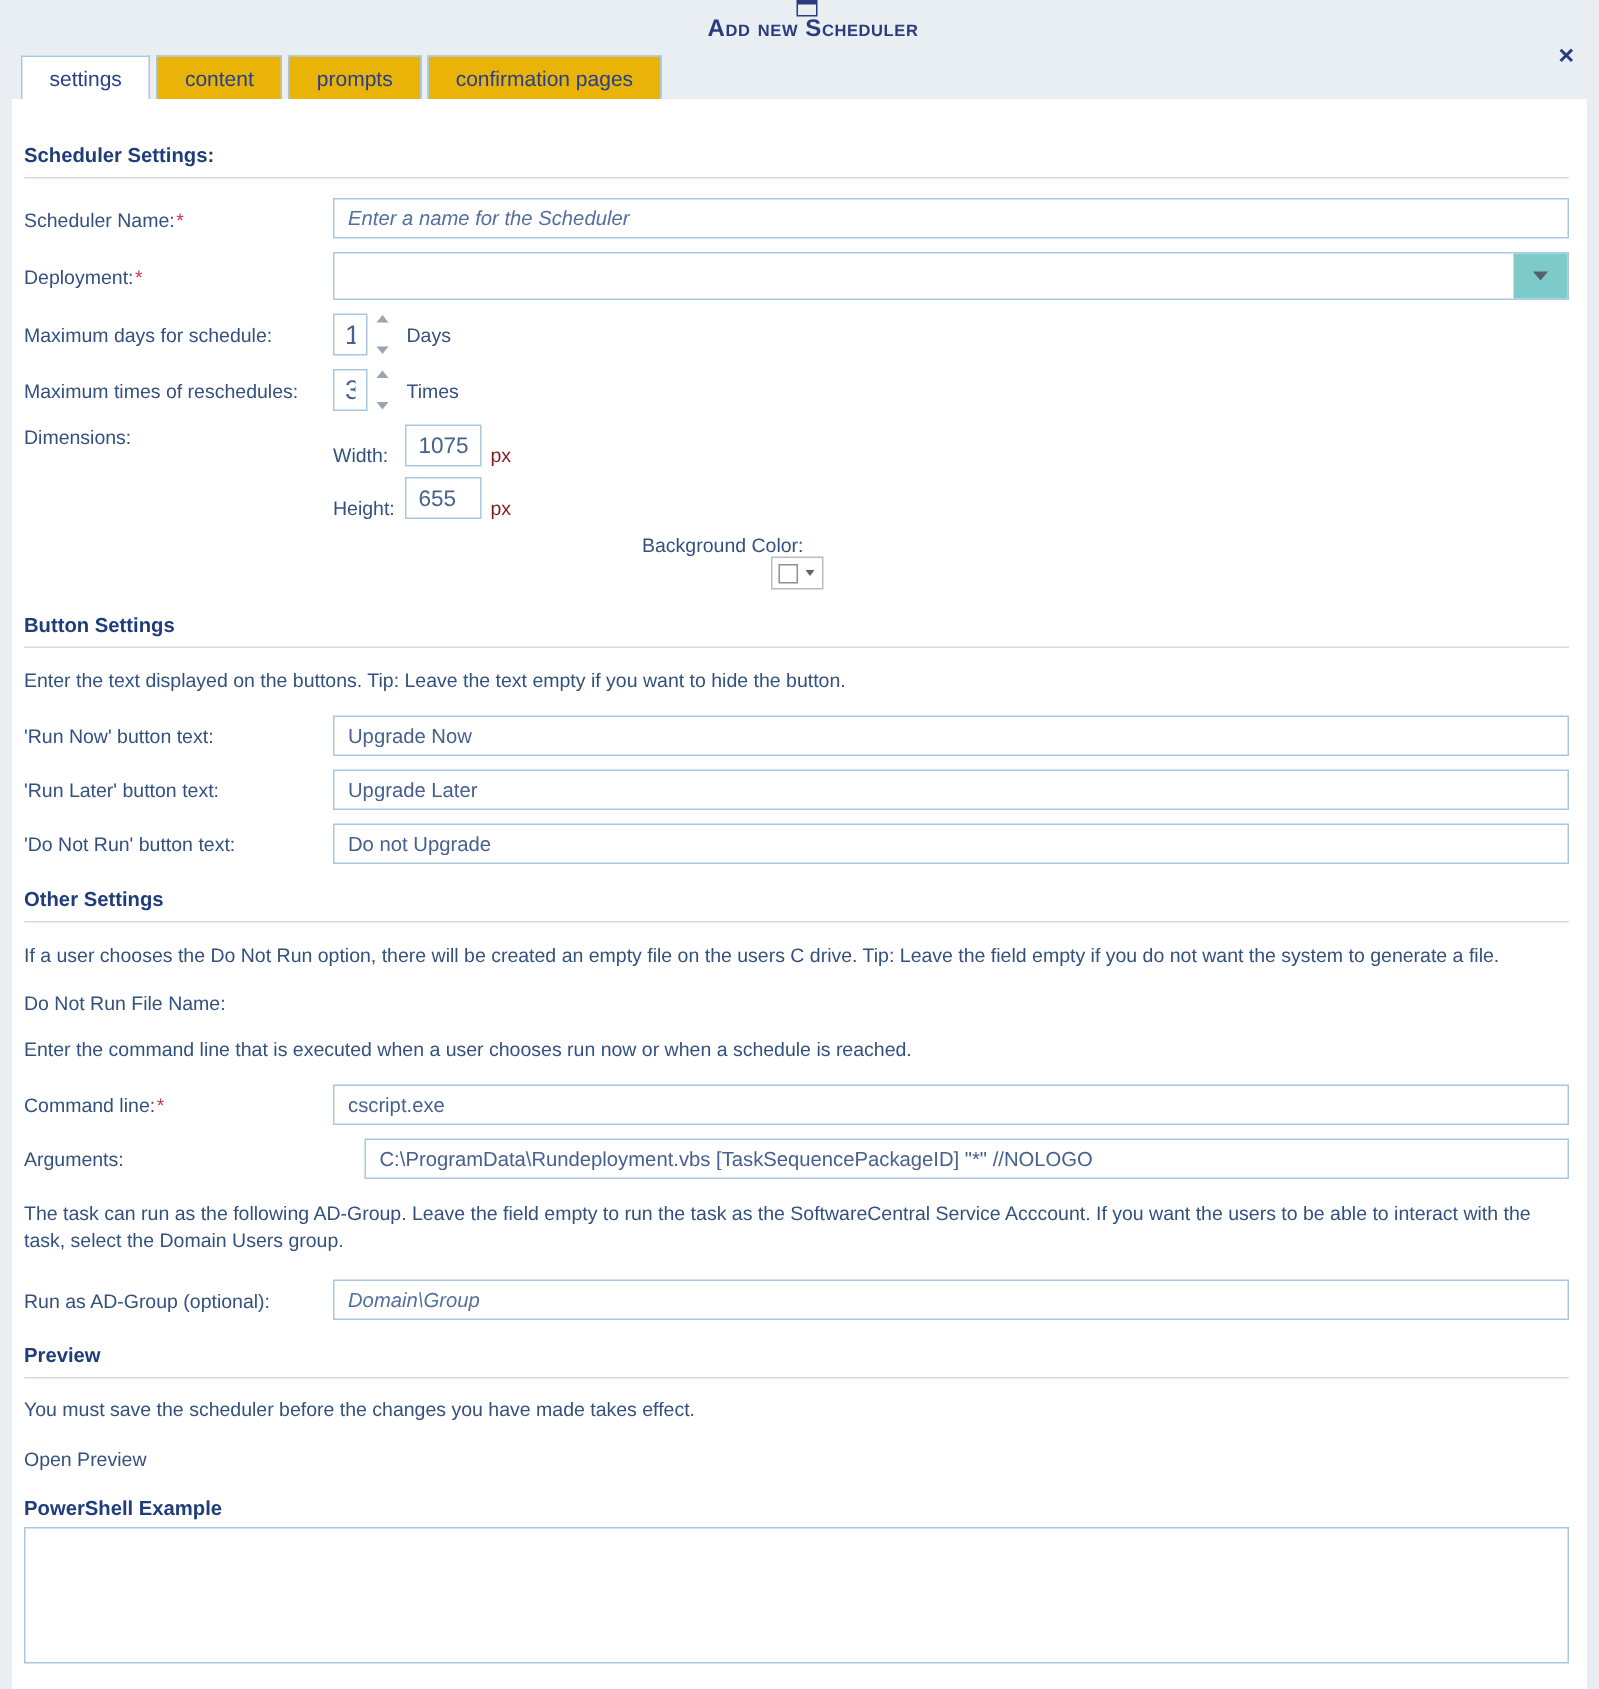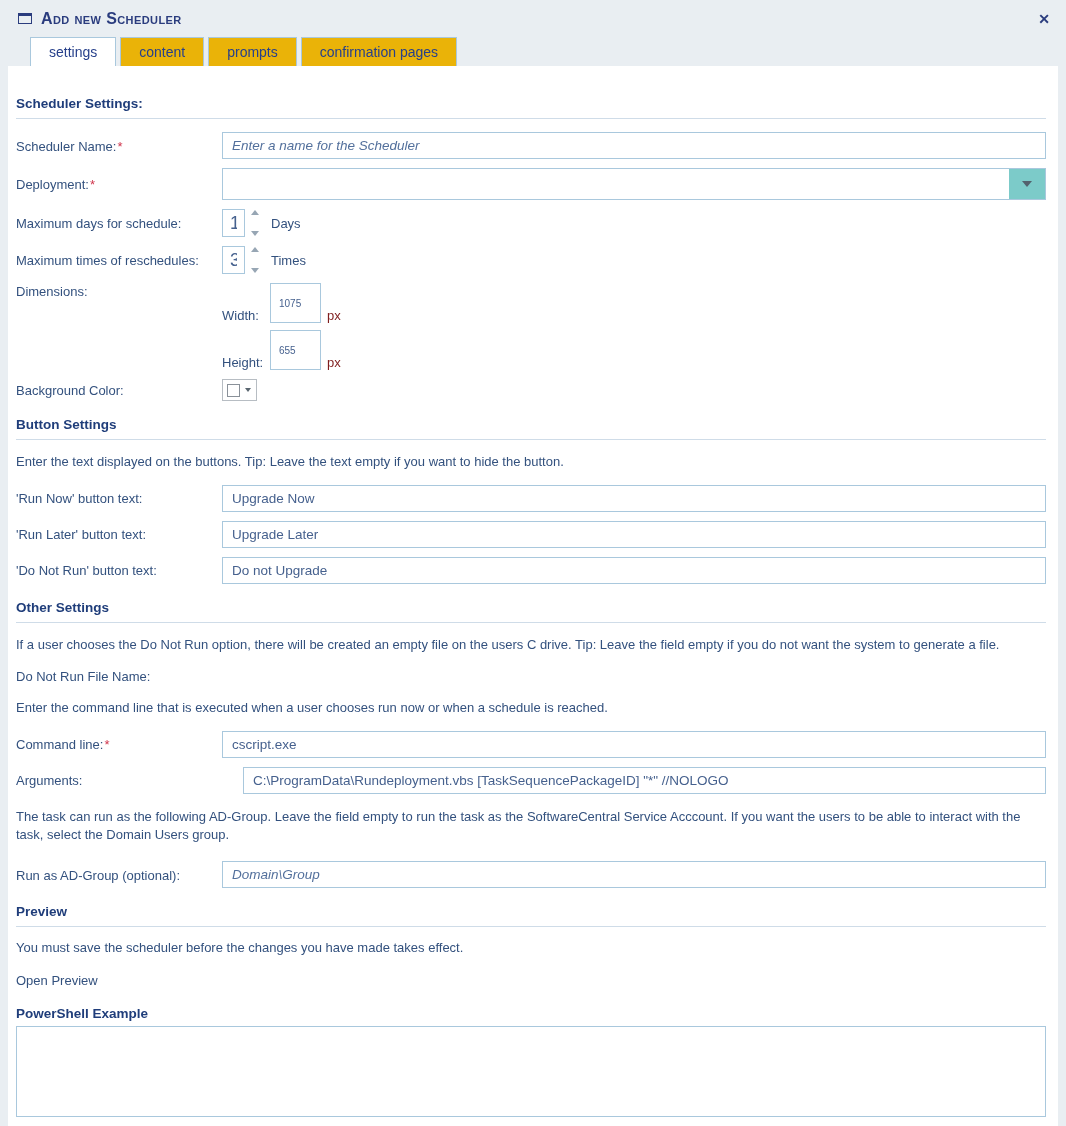--- a/index.html
+++ b/index.html
@@ -4,37 +4,37 @@
 <style>
   * { box-sizing: border-box; margin: 0; padding: 0; }
   html, body { width: 1066px; height: 1126px; overflow: hidden; }
   body {
     background: #e9eef2;
     font-family: "Liberation Sans", sans-serif;
     color: #33517e;
   }
 
   
-  .titlebar { display: flex; align-items: center; height: 37px; padding-left: 18px; }
+  .titlebar { display: flex; align-items: center; height: 37px; padding-left: 18px; flex-direction: column; }
   .win-icon {
     width: 14px; height: 11px;
     border: 1px solid #2a3c7e; border-top: 3px solid #2a3c7e;
     margin-right: 9px; flex: none;
   }
   .title {
     font-size: 16px; font-weight: 700; color: #2a3c7e;
     font-variant: small-caps; letter-spacing: 0.4px;
   }
   .close-x {
     margin-left: auto; margin-right: 16px;
     color: #2a3c7e; font-weight: 700; font-size: 14px; cursor: pointer;
   }
 
   
-  .tabs { display: flex; gap: 4px; padding-left: 30px; height: 29px; align-items: flex-end; }
+  .tabs { display: flex; gap: 4px; padding-left: 14px; height: 29px; align-items: flex-end; }
   .tab {
     border: 1px solid #a9c8dd; border-bottom: none;
     background: #eab308; color: #27408b;
     font-size: 14px; padding: 0 18px; line-height: 28px; cursor: pointer;
   }
   .tab.active { background: #ffffff; }
 
   
   .dialog { background: #ffffff; margin: 0 8px; }
   .main { padding: 28px 12px 34px 8px; }
@@ -97,22 +97,22 @@
     border-left: 4px solid transparent; border-right: 4px solid transparent;
     border-top: 5px solid #97a6b4;
   }
   .unit { margin-left: 12px; font-size: 13px; color: #33517e; }
 
   
   .dim-col { display: flex; flex-direction: column; gap: 7px; }
   .dim-row { display: flex; align-items: flex-end; }
   .dim-lbl { width: 48px; font-size: 13px; color: #33517e; }
   .dim-row input {
-    width: 51px; height: 40px; border: 1px solid #a9c8dd; padding: 0 8px;
-    font-size: 10px; color: #46618e; font-family: "Liberation Sans", sans-serif; outline:none;
+    width: 51px; height: 28px; border: 1px solid #a9c8dd; padding: 0 8px;
+    font-size: 15px; color: #46618e; font-family: "Liberation Sans", sans-serif; outline:none;
   }
   .dim-unit { margin-left: 6px; font-size: 13px; color: #7f1d1d; }
 
   
   .color-pick {
     width: 35px; height: 22px; border: 1px solid #b7bdc3; background: #fff;
     display: flex; align-items: center; padding: 0 4px; gap: 5px; cursor: pointer;
   }
   .swatch { width: 13px; height: 13px; border: 1px solid #8a9199; background: #ffffff; }
   .pick-caret {
@@ -204,21 +204,21 @@
           <span class="dim-unit">px</span>
         </div>
         <div class="dim-row">
           <span class="dim-lbl">Height:</span>
           <input type="text" value="655" style="">
           <span class="dim-unit">px</span>
         </div>
       </div>
     </div>
 
-    <div class="row" style="margin-top:4px;">
+    <div class="row" style="margin-top:4px;flex-direction:column;">
       <div class="lbl">Background Color:</div>
       <div class="color-pick">
         <span class="swatch"></span>
         <span class="pick-caret"></span>
       </div>
     </div>
 
     <div class="sec-h">Button Settings</div>
     <hr class="rule">
     <div class="desc">Enter the text displayed on the buttons. Tip: Leave the text empty if you want to hide the button.</div>

